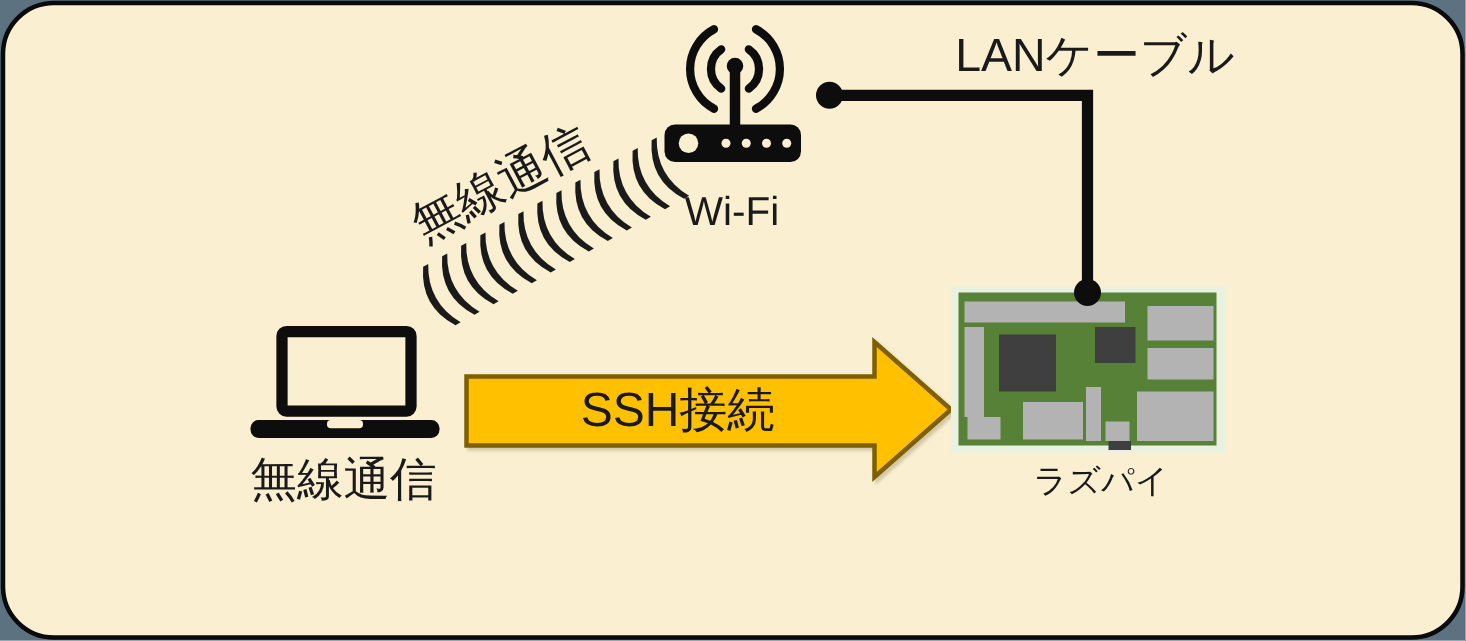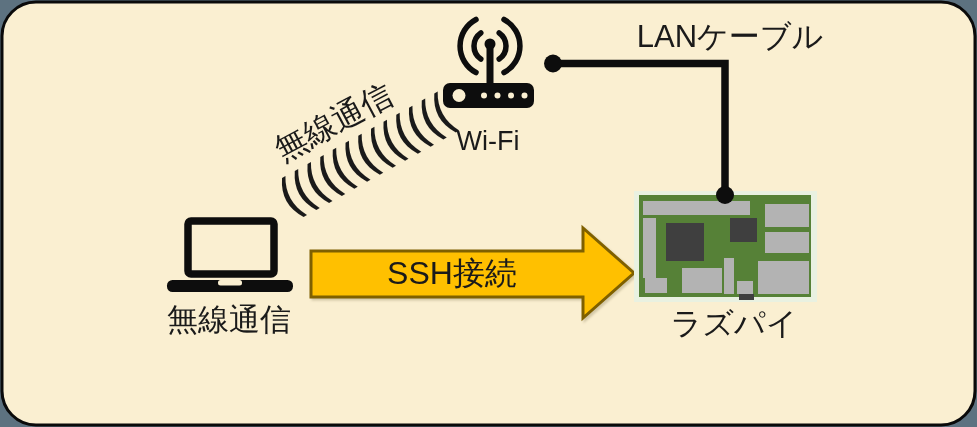--- a/index.html
+++ b/index.html
@@ -7,21 +7,21 @@
        font-family:"Liberation Sans","DejaVu Sans",sans-serif;}
   .canvas{position:relative;width:977px;height:427px;}
   .base-svg{position:absolute;left:0;top:0;}
   .label{position:absolute;color:#1a1a1a;white-space:nowrap;
          transform:translateX(-50%);text-align:center;line-height:1.18;}
   .lbl-wireless{font-size:32px;transform:translateX(-50%) rotate(-28deg);}
   .lbl-wifi{font-size:27px;}
   .lbl-lan{font-size:31px;}
   .lbl-ssh{font-size:32px;}
   .lbl-pc{font-size:31px;}
-  .lbl-raspi{font-size:31px;font-family:Liberation Mono, monospace;}
+  .lbl-raspi{font-size:22px;}
   .waves{position:absolute;left:270px;top:180px;color:#1a1a1a;
          font-family:"DejaVu Sans",sans-serif;font-size:50px;line-height:1;
          letter-spacing:-5px;transform:rotate(-29deg);transform-origin:0 0;
          white-space:nowrap;}
   .arrow-shadow{filter:drop-shadow(2px 2px 1px rgba(90,80,40,0.25));}
 </style>
 </head>
 <body>
 
 <div class="canvas">

